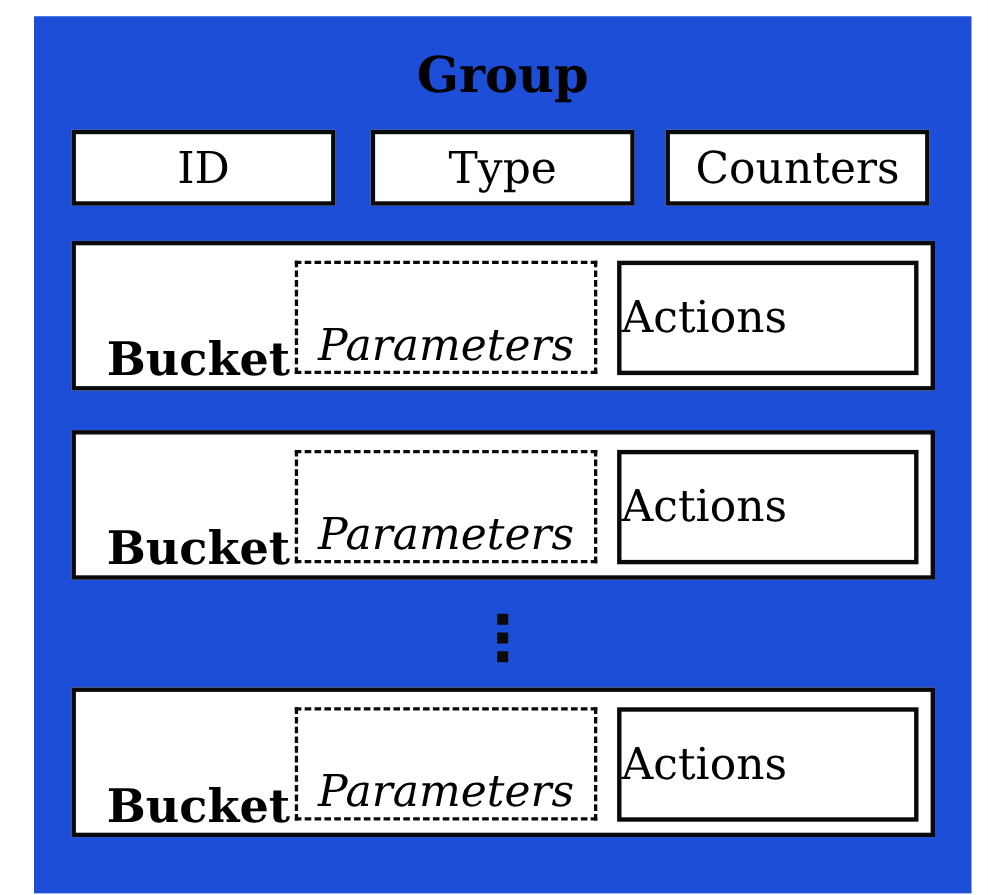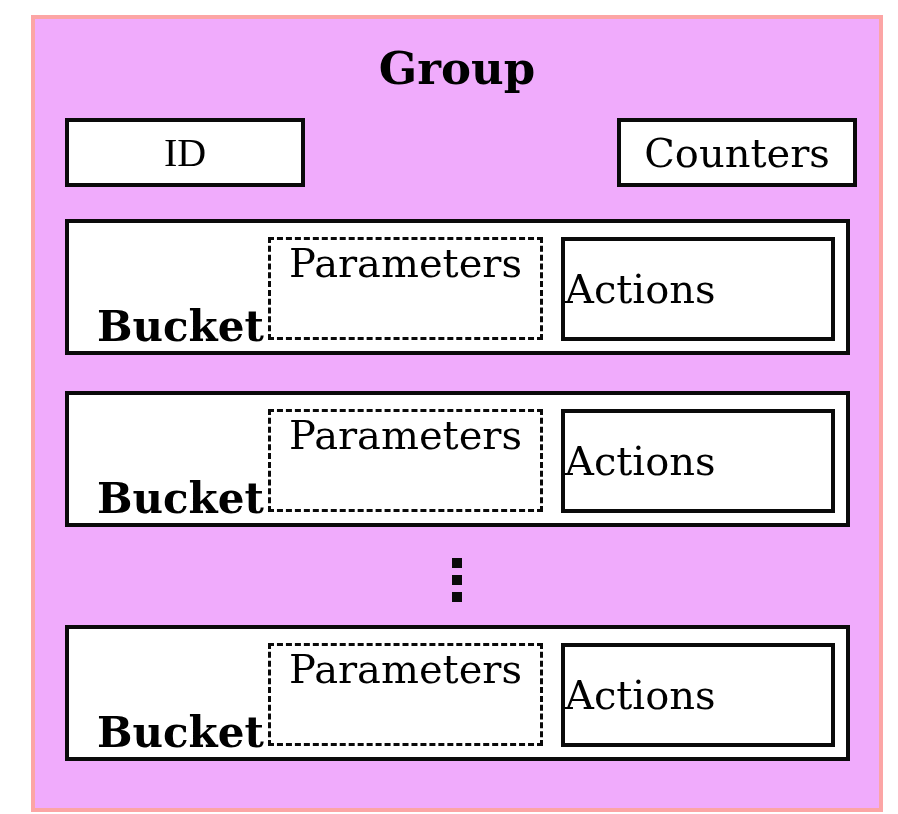--- a/index.html
+++ b/index.html
@@ -18,23 +18,23 @@
     height: 814px;
     background: #ffffff;
   }
   
   .frame {
     position: absolute;
     left: 31px;
     top: 15px;
     width: 852px;
     height: 797px;
-    border: 4px solid #fca5a5;
+    border: 4px solid #1d4ed8;
     box-sizing: border-box;
-    background: #f0abfc;
+    background: #1d4ed8;
   }
   .title {
     position: absolute;
     top: 27px;
     left: 0;
     width: 100%;
     text-align: center;
     font-weight: bold;
     font-size: 45px;
     line-height: 1.0;
@@ -47,23 +47,23 @@
     width: 240px;
     height: 69px;
     border: 4px solid #0a0a0a;
     box-sizing: border-box;
     display: flex;
     align-items: center;
     justify-content: center;
     font-size: 40px;
     background: #ffffff;
   }
-  .field-id       { left: 30px; font-family: Liberation Serif, serif;  }
+  .field-id       { left: 30px;  }
   .field-type     { left: 302px; }
-  .field-counters { left: 582px; }
+  .field-counters { left: 570px; }
 
   
   .bucket-row {
     position: absolute;
     left: 30px;
     width: 785px;
     height: 136px;
     border: 4px solid #0a0a0a;
     box-sizing: border-box;
     background: #ffffff;
@@ -84,24 +84,25 @@
   }
   .params-box {
     position: absolute;
     left: 199px;
     top: 14px;
     width: 275px;
     height: 103px;
     border: 3px dashed #0a0a0a;
     box-sizing: border-box;
     display: flex;
-    align-items: flex-start;
+    align-items: flex-end;
     justify-content: center;
     font-size: 40px;
     background: #ffffff;
+    font-style: italic;
   }
   .actions-box {
     position: absolute;
     left: 492px;
     top: 14px;
     width: 274px;
     height: 104px;
     border: 4px solid #0a0a0a;
     box-sizing: border-box;
     display: flex;
@@ -129,20 +130,23 @@
 </head>
 <body>
 
 <div class="canvas">
   <div class="frame">
 
     <div class="title">Group</div>
 
     <div class="field field-id">
       <span>ID</span>
+    </div>
+    <div class="field field-type">
+      <span>Type</span>
     </div>
     <div class="field field-counters">
       <span>Counters</span>
     </div>
 
     <div class="bucket-row bucket-row-1">
       <div class="bucket-label">
         <span>Bucket</span>
       </div>
       <div class="params-box">

